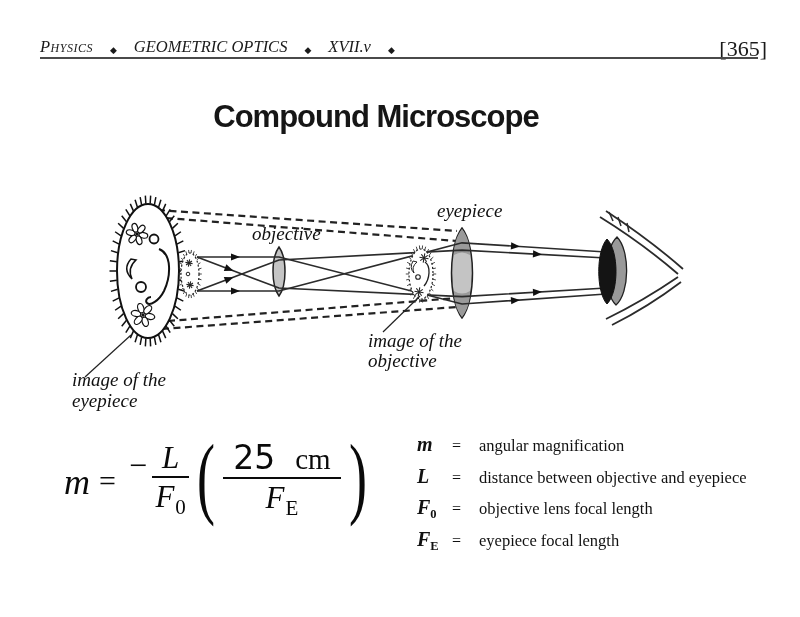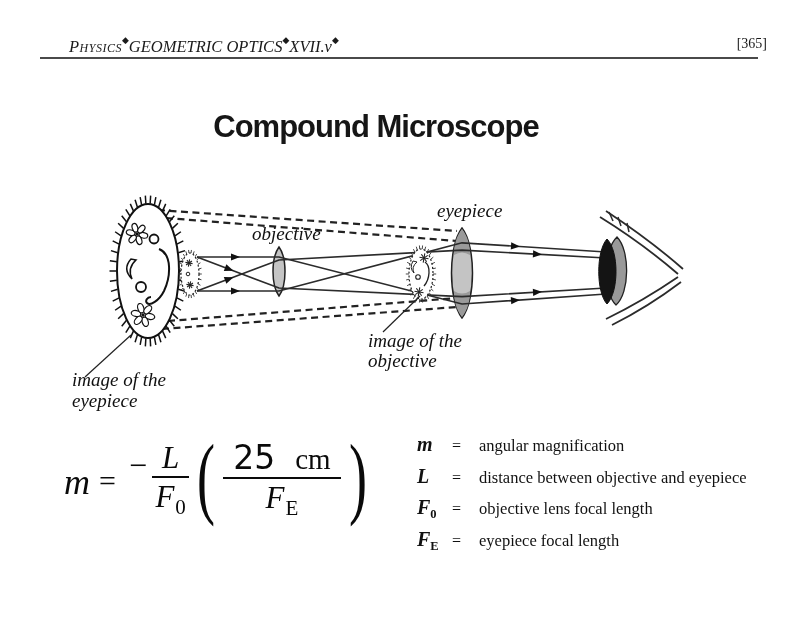--- a/index.html
+++ b/index.html
@@ -1,26 +1,26 @@
 <!DOCTYPE html>
 <html><head>
 <meta charset="utf-8">
 <style>
   html,body{margin:0;padding:0;background:#fff;}
   .page{position:relative;width:800px;height:617px;background:#fff;overflow:hidden;
         font-family:"Liberation Serif",serif;color:#111;}
   
-  .header{position:absolute;left:40px;top:37px;display:flex;align-items:flex-start;
-          font-style:italic;font-size:16.5px;color:#1a1a1a;white-space:nowrap;margin-left:29px;}
+  .header{position:absolute;left:40px;top:37px;display:flex;align-items:flex-end;gap:17px;
+          font-style:italic;font-size:16.5px;color:#1a1a1a;white-space:nowrap;}
   .h-subject{font-variant:small-caps;letter-spacing:.5px;}
   .h-diamond{font-style:normal;font-size:9px;transform:translateY(-2px);}
-  .page-num{position:absolute;right:33px;top:36px;font-size:14px;color:#1a1a1a;}
+  .page-num{position:absolute;right:33px;top:36px;font-size:22px;color:#1a1a1a;}
   .header-rule{position:absolute;left:40px;top:57px;width:718px;height:2px;background:#4a4a4a;}
   
-  .title{position:absolute;left:0;top:109px;width:752px;text-align:center;
+  .title{position:absolute;left:0;top:99px;width:752px;text-align:center;
          font-family:"Liberation Sans",sans-serif;font-weight:bold;font-size:31px;
          letter-spacing:-1px;color:#161616;}
   
   .diagram{position:absolute;left:0;top:155px;width:800px;height:270px;}
   .dash line{stroke:#222;stroke-width:2.2;stroke-dasharray:7 4.5;}
   .ray path{fill:none;stroke:#2b2b2b;stroke-width:1.7;}
   .arrows polygon{fill:#111;}
   .cilia line{stroke:#111;stroke-width:1.5;}
   .cilia-s line{stroke:#333;stroke-width:.9;}
   .flower ellipse{fill:#fff;stroke:#111;stroke-width:1.2;}

